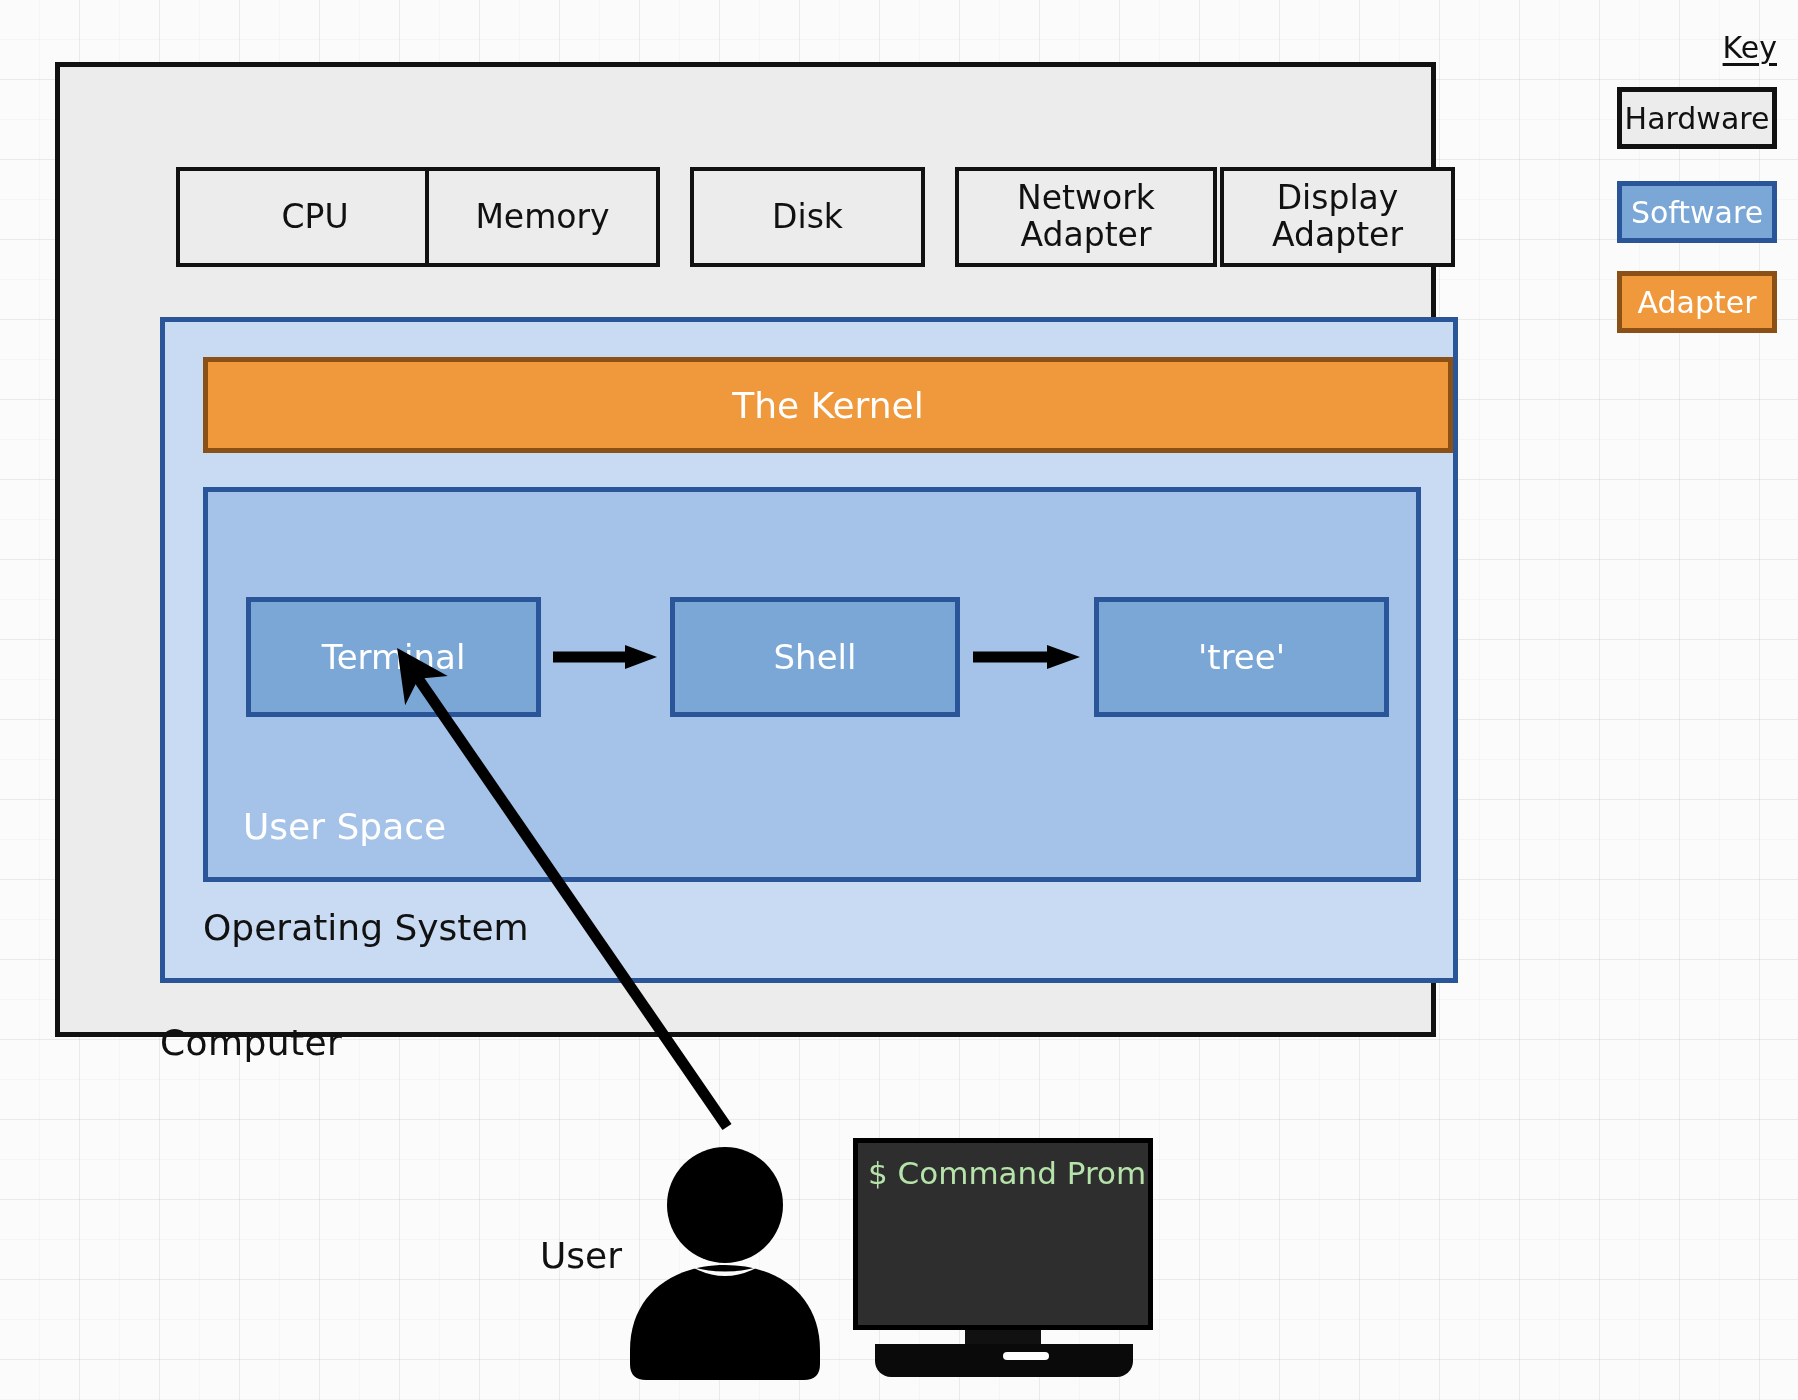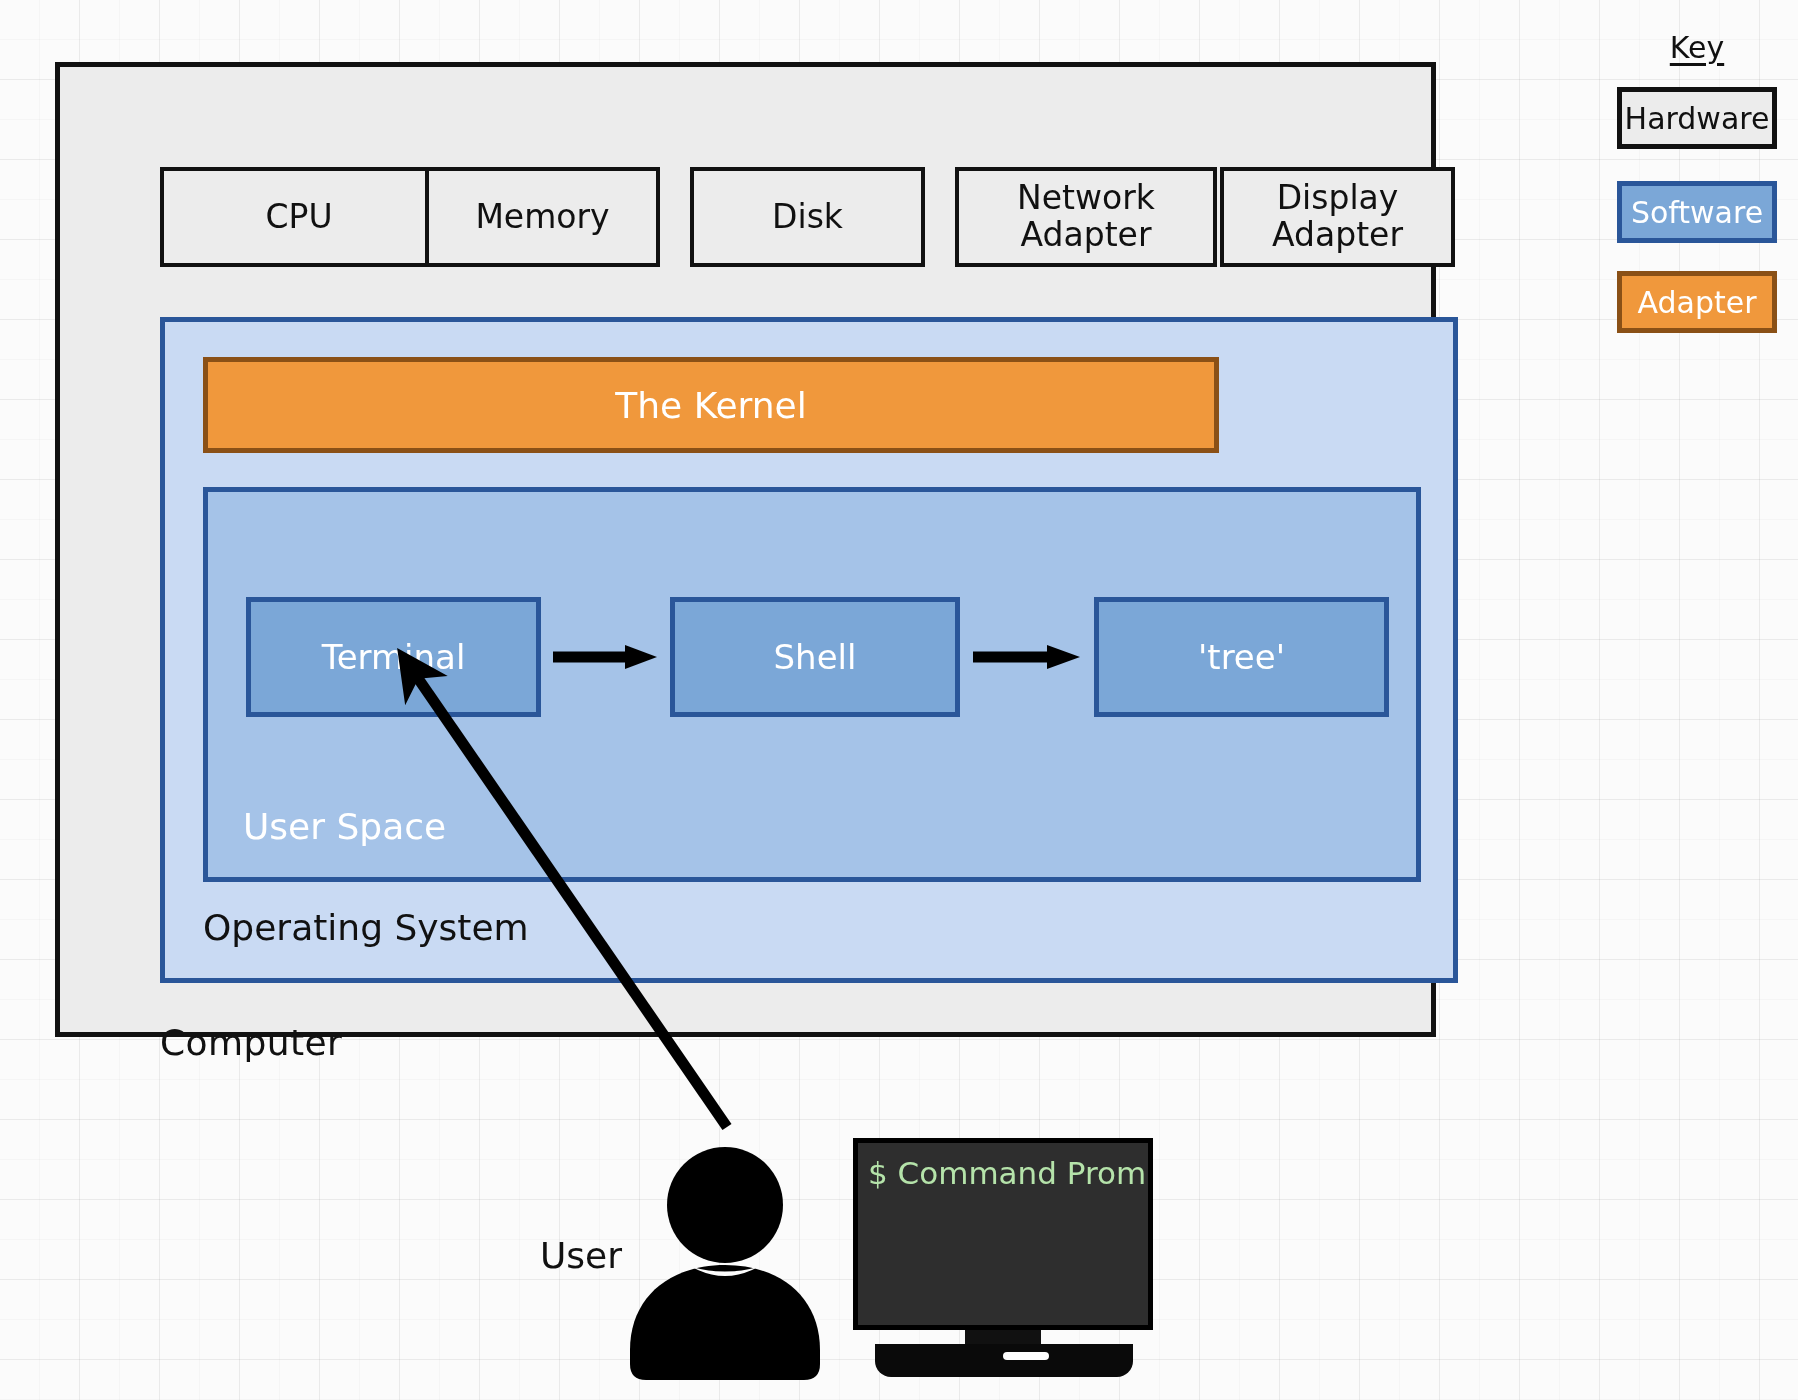--- a/index.html
+++ b/index.html
@@ -31,39 +31,39 @@
   }
 
   
   .hw-row{position:absolute;left:100px;top:100px;width:1300px;height:105px;}
   .hw-box{
     position:absolute;top:0;height:100px;
     background:#ececec;border:4px solid #111;box-sizing:border-box;
     display:flex;align-items:center;justify-content:center;text-align:center;
     font-size:33px;color:#111;line-height:1.12;padding:0 6px;
   }
-  .hw-0{left:0px;   width:278px;}
+  .hw-0{left:16px;   width:278px;}
   .hw-1{left:265px; width:235px;}
   .hw-2{left:530px; width:235px;}
   .hw-3{left:795px; width:262px;}
   .hw-4{left:1060px;width:235px;}
 
   
   .os-box{
     position:absolute;left:100px;top:250px;width:1298px;height:666px;
     background:#c9daf3;border:5px solid #2a5699;box-sizing:border-box;
   }
   .os-label{
     position:absolute;left:38px;bottom:30px;
     font-size:36px;color:#111;white-space:nowrap;
   }
 
   
   .kernel-box{
-    position:absolute;left:38px;top:35px;width:1016px;height:96px;
+    position:absolute;left:38px;top:35px;width:1250px;height:96px;
     background:#f0983c;border:5px solid #8a5016;box-sizing:border-box;
     display:flex;align-items:center;justify-content:center;
     font-size:36px;color:#ffffff;
   }
 
   
   .userspace-box{
     position:absolute;left:38px;top:165px;width:1218px;height:395px;
     background:#a5c3e8;border:5px solid #2a5699;box-sizing:border-box;
   }
@@ -84,21 +84,21 @@
   .proc-2{left:886px; width:295px;}
 
   
   .flow-arrow{position:absolute;top:152px;height:26px;}
   .fa-0{left:345px;width:105px;}
   .fa-1{left:765px;width:108px;}
 
   
   .key-panel{position:absolute;left:1617px;top:30px;width:160px;}
   .key-title{
-    font-size:30px;color:#111;text-align:center;
+    font-size:30px;color:#111;text-align:right;
     text-decoration:underline;text-underline-offset:5px;margin-bottom:22px;
   }
   .key-item{
     height:62px;box-sizing:border-box;margin-bottom:28px;
     display:flex;align-items:center;justify-content:center;font-size:30px;
   }
   .key-hardware{background:#ececec;border:5px solid #111;color:#111;}
   .key-software{background:#7ba7d7;border:5px solid #2a5699;color:#ffffff;margin-top:32px;}
   .key-kernel{background:#f0983c;border:5px solid #8a5016;color:#ffffff;}
 

